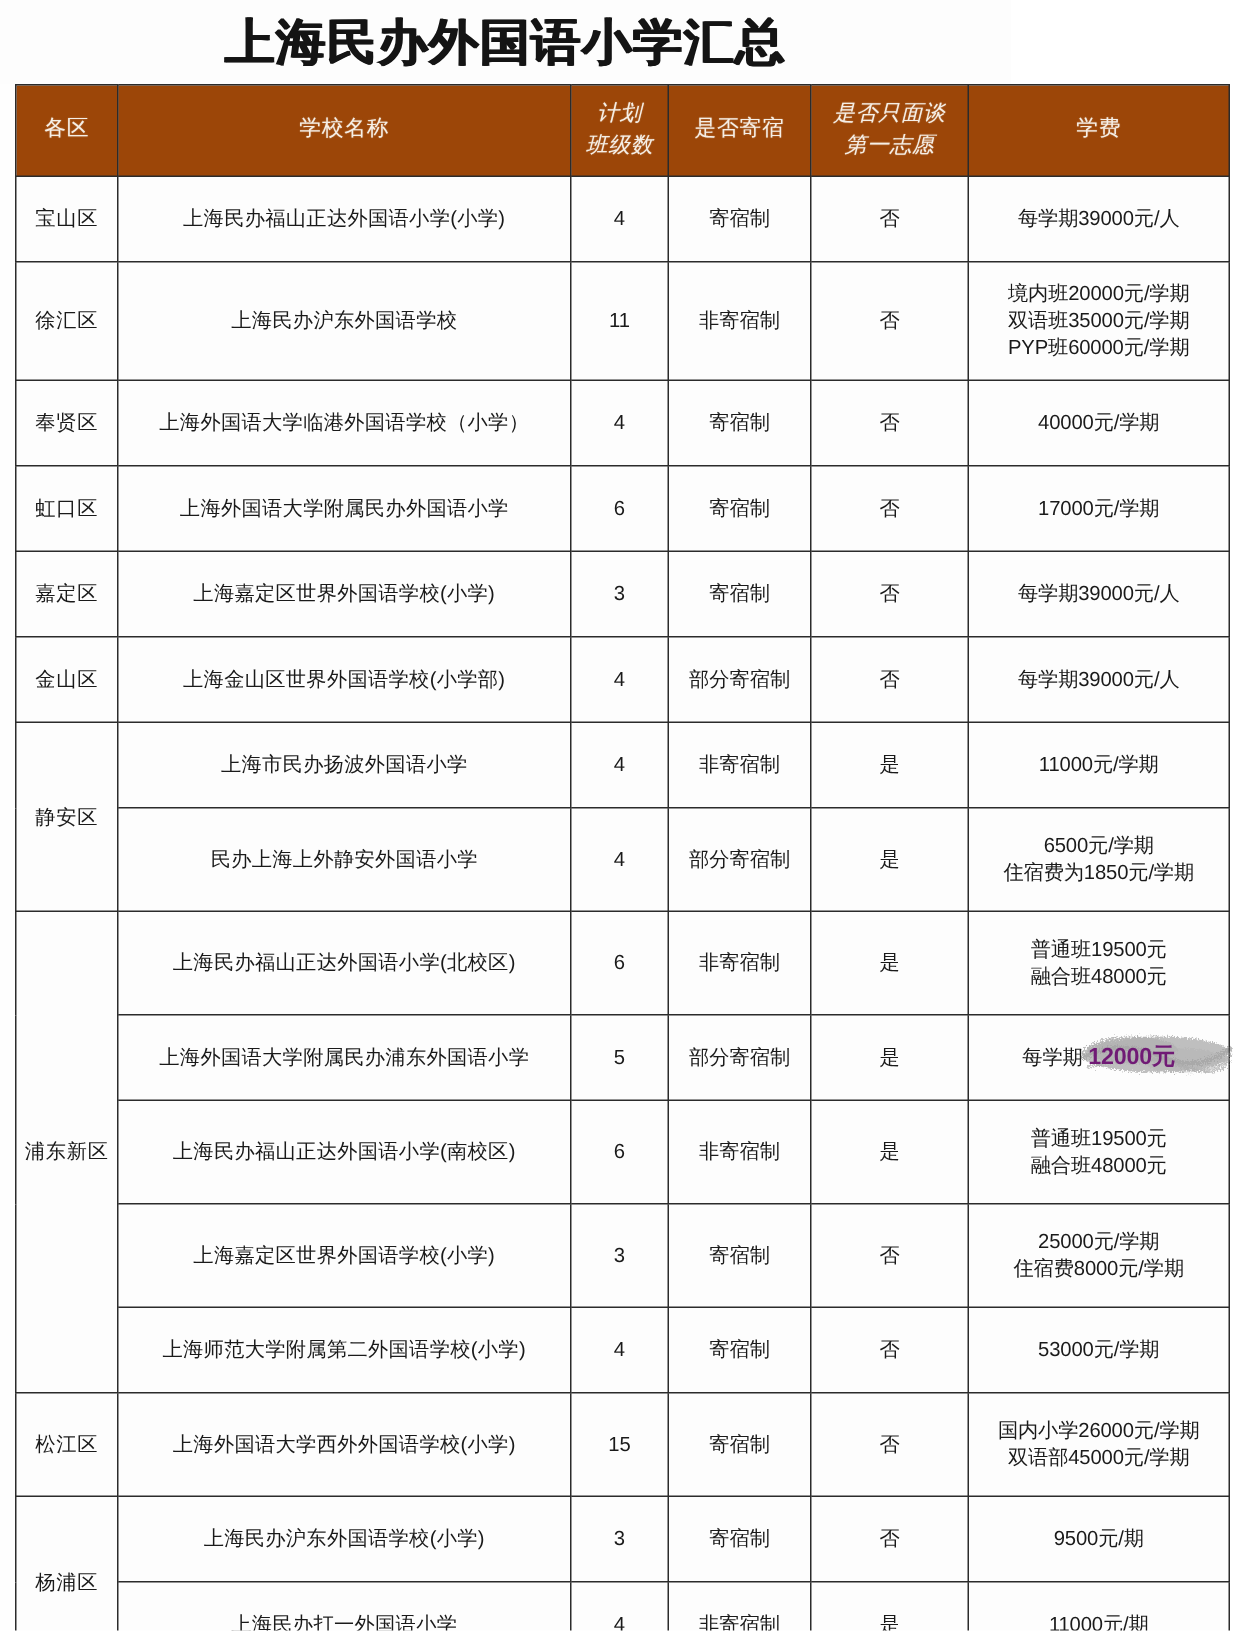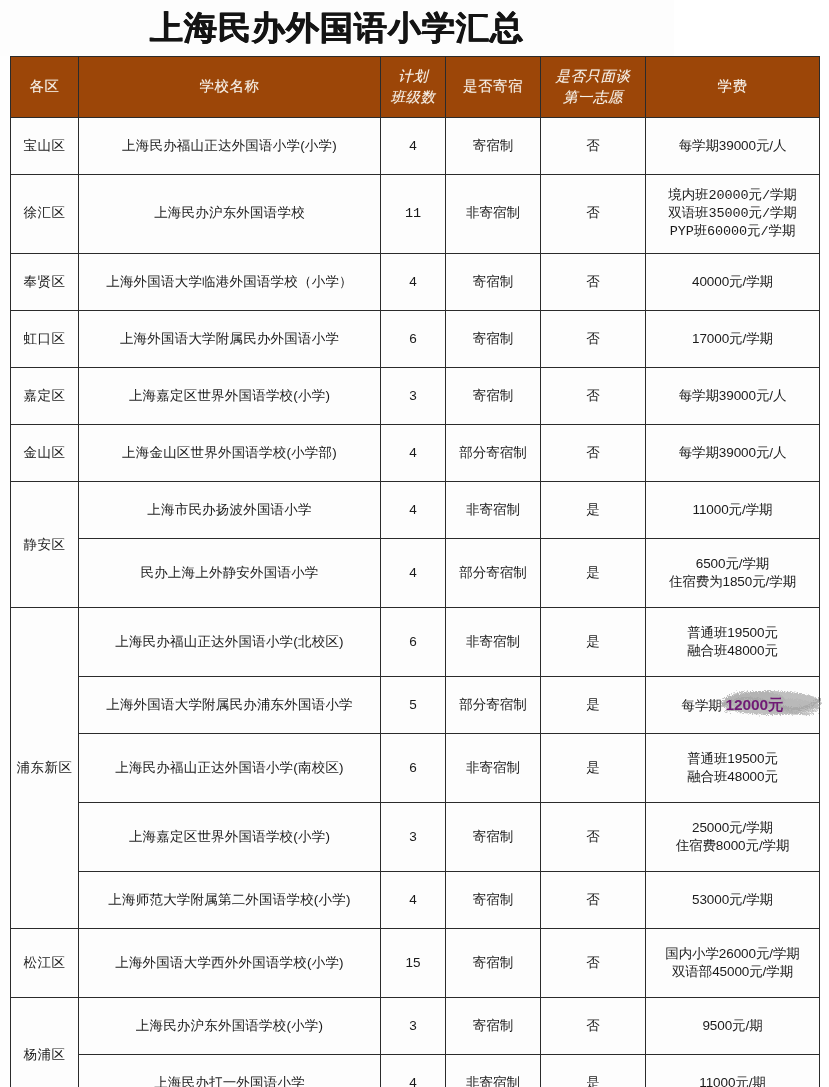--- a/index.html
+++ b/index.html
@@ -105,21 +105,21 @@
     font-size: 14px;
   }
   td.fee {
     font-size: 13.5px;
     letter-spacing: -0.1px;
   }
   td.fee .fee-line { display: block; }
 
   tr.row-h1 td { height: 50px; }
   tr.row-h2 td { height: 62px; }
-  tr.row-h3 td { height: 72px; font-family: Liberation Mono, monospace; }
+  tr.row-h3 td { height: 72px; }
 
   
   .fee-smudge {
     position: relative;
     display: inline-block;
   }
   .fee-smudge .smudge-ink {
     position: absolute;
     left: -10px;
     top: -9px;

